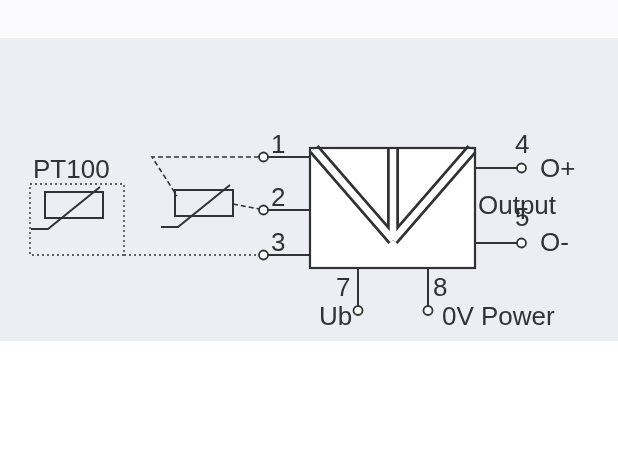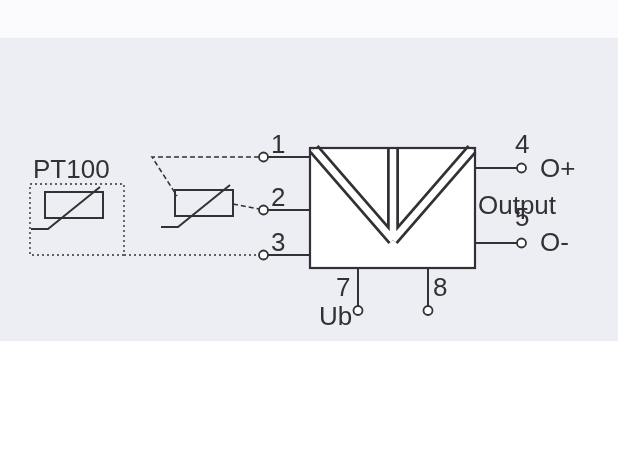--- a/index.html
+++ b/index.html
@@ -103,13 +103,14 @@
   <div class="lbl" style="left:271px;top:229px">3</div>
   <div class="lbl" style="left:515px;top:131px">4</div>
   <div class="lbl" style="left:515px;top:204px">5</div>
   <div class="lbl" style="left:336px;top:274px">7</div>
   <div class="lbl" style="left:433px;top:274px">8</div>
 
   <div class="lbl" style="left:540px;top:155px">O+</div>
   <div class="lbl" style="left:478px;top:192px">Output</div>
   <div class="lbl" style="left:540px;top:229px">O-</div>
   <div class="lbl" style="left:319px;top:303px">Ub</div>
+  <div class="lbl" style="left:442px;top:303px">0V Power</div>
 </div>
 
 </body></html>

